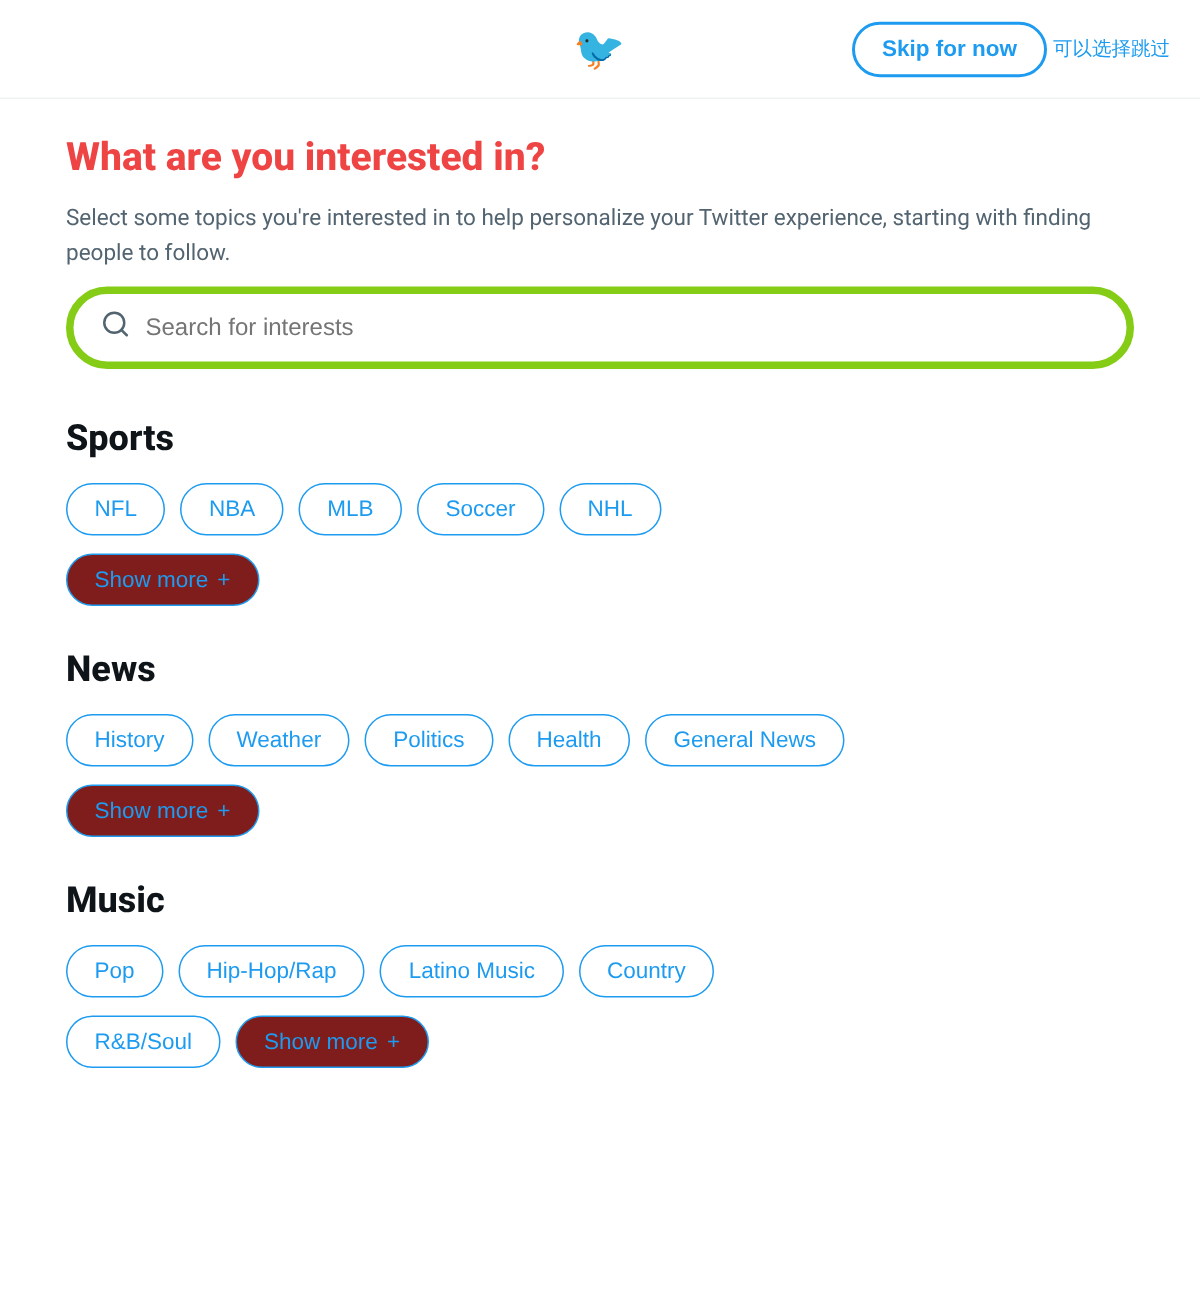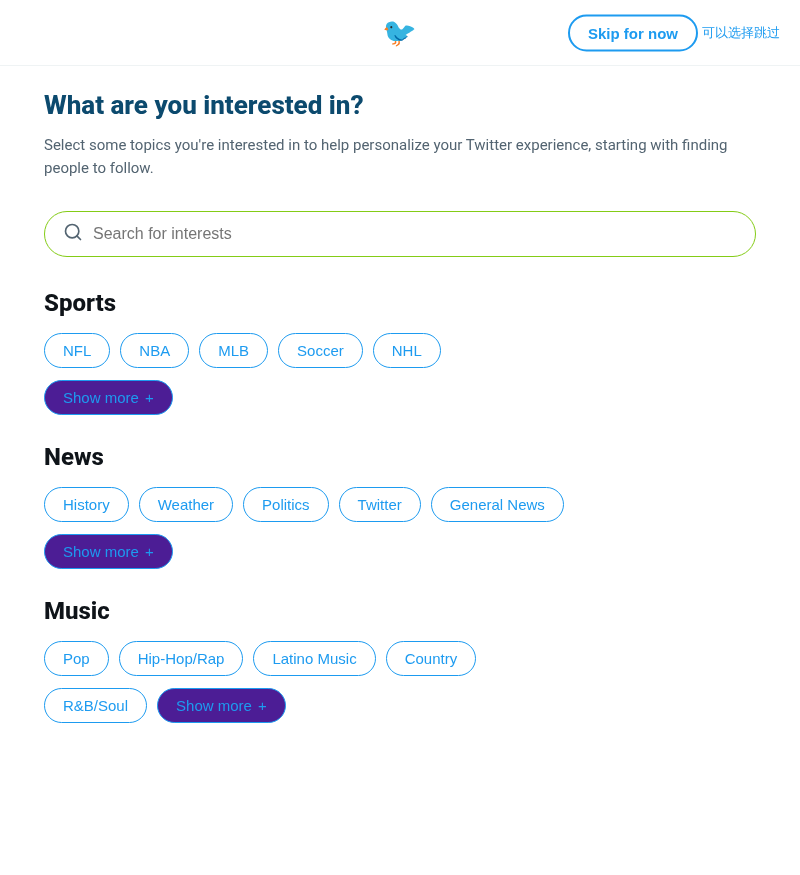--- a/index.html
+++ b/index.html
@@ -59,36 +59,36 @@
       text-align: center;
     }
 
     .main-content {
       padding: 24px 44px 40px 44px;
     }
 
     .page-title {
       font-size: 26px;
       font-weight: 800;
-      color: #0c4a6e;
+      color: #ef4444;
       margin-bottom: 14px;
     }
 
     .page-description {
       font-size: 15px;
       color: #536471;
       line-height: 1.5;
-      margin-bottom: 32px;
+      margin-bottom: 12px;
       max-width: 700px;
     }
 
     .search-bar {
       display: flex;
       align-items: center;
-      border: 1px solid #84cc16;
+      border: 5px solid #84cc16;
       border-radius: 9999px;
       padding: 10px 18px;
       margin-bottom: 32px;
       gap: 10px;
     }
 
     .search-icon {
       color: #536471;
       font-size: 18px;
       flex-shrink: 0;
@@ -128,21 +128,21 @@
       border-radius: 9999px;
       padding: 8px 18px;
       font-size: 15px;
       cursor: pointer;
       transition: background 0.15s;
     }
 
     .show-more-btn {
       border: 1px solid #1d9bf0;
       color: #1d9bf0;
-      background: #4c1d95;
+      background: #7f1d1d;
       border-radius: 9999px;
       padding: 8px 18px;
       font-size: 15px;
       cursor: pointer;
       display: flex;
       align-items: flex-start;
       gap: 6px;
     }
 
     .watermark {
@@ -200,21 +200,21 @@
     </div>
   </div>
 
 
   <div class="section">
     <h2 class="section-title">News</h2>
     <div class="tags-row">
       <button class="tag">History</button>
       <button class="tag">Weather</button>
       <button class="tag">Politics</button>
-      <button class="tag">Twitter</button>
+      <button class="tag">Health</button>
       <button class="tag">General News</button>
     </div>
     <div class="tags-row">
       <button class="show-more-btn">
         <span>Show more</span>
         <span>+</span>
       </button>
     </div>
   </div>
 

